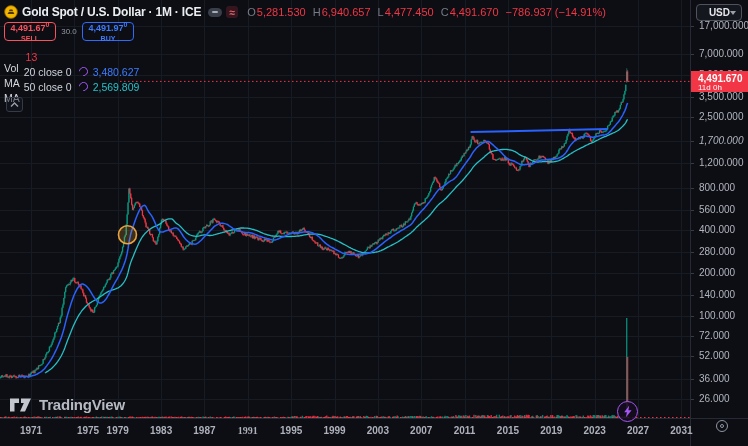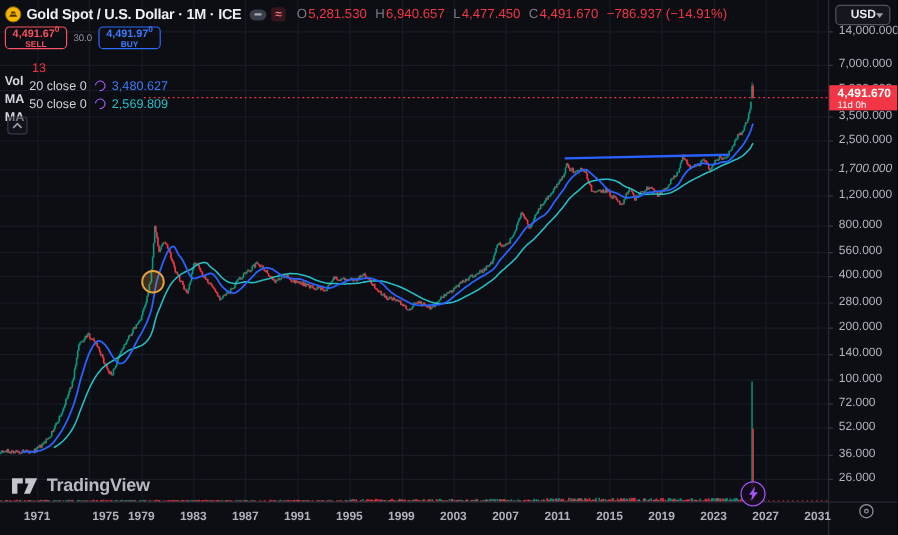--- a/index.html
+++ b/index.html
@@ -31,21 +31,21 @@
   .trade-btn .px { font-size:9px; font-weight:700; }
   .trade-btn .px sup { font-size:7px; }
   .trade-btn .side { font-size:7px; font-weight:700; margin-top:1.5px; }
   #sell-btn { border:1px solid #f7525f; color:#f7525f; }
   #buy-btn  { border:1px solid #2e6bfa; color:#3f7bff; }
   #spread { width:26px; text-align:center; font-size:8px; color:#9598a1; }
 
   
   #legend { position:absolute; left:4px; top:49px; z-index:30; }
   .leg-row { display:flex; align-items:center; height:15px; font-size:10.5px; color:#cfd2d9; white-space:nowrap; }
-  .leg-row .lead { font-weight:700; color:#d5d8de;margin-top:23px; }
+  .leg-row .lead { font-weight:400; color:#d5d8de;margin-top:23px; }
   .leg-row .params { margin-left:4px; color:#cfd2d9; }
   .vol-val { color:#f23645; margin-left:7px; }
   .spinner { width:9px; height:9px; border-radius:50%; border:1.8px solid #a357f7; border-left-color:transparent; margin:0 5px 0 7px; transform:rotate(-40deg); }
   .ma20-val { color:#3c7dff; }
   .ma50-val { color:#26c0c7; }
   #collapse-btn { position:absolute; left:6px; top:97px; width:17px; height:15px; border:1px solid #363a45; border-radius:3px;
                   background:rgba(19,23,34,0.5); display:flex; align-items:center; justify-content:center; z-index:30; cursor:pointer; }
 
   
   #price-axis { position:absolute; left:691px; top:0; width:57px; height:418px; z-index:20; cursor:ns-resize; }
@@ -91,21 +91,21 @@
       <path d="M0,417.5H690" stroke="#f23645" stroke-width="1" stroke-dasharray="1.5 2.5"></path>
       <path d="M690,26.5h4M690,54.5h4M690,75.5h4M690,97.5h4M690,117.5h4M690,141.5h4M690,163.5h4M690,188.5h4M690,210.5h4M690,230.5h4M690,252.5h4M690,273.5h4M690,295.5h4M690,316.5h4M690,336.5h4M690,356.5h4M690,379.5h4M690,399.5h4" stroke="#363a45" stroke-width="1" fill="none"></path>
       <path d="M690.5,0V446M0,418.5H748" stroke="#252a34" stroke-width="1" fill="none"></path>
     </svg>
 
   <div id="price-axis">
     <div id="price-badge">
       <div class="bp">4,491.670</div>
       <div class="bc">11d 0h</div>
     </div>
-  <div class="p-tick" style="top: 20.1306px;">14,000.000</div>
+  <div class="p-tick" style="top: 20.1306px;">17,000.000</div>
       <div class="p-tick" style="top: 48px;">7,000.000</div>
       <div class="p-tick" style="top: 68.7469px;">5,000.000</div>
       <div class="p-tick" style="top: 90.7395px;">3,500.000</div>
       <div class="p-tick" style="top: 111.486px;">2,500.000</div>
       <div class="p-tick" style="top: 135.266px; font-style: italic;">1,700.000</div>
       <div class="p-tick" style="top: 156.743px;">1,200.000</div>
       <div class="p-tick" style="top: 181.744px;">800.000</div>
       <div class="p-tick" style="top: 203.736px;">560.000</div>
       <div class="p-tick" style="top: 224.483px;">400.000</div>
       <div class="p-tick" style="top: 246.476px;">280.000</div>
@@ -117,21 +117,21 @@
       <div class="p-tick" style="top: 372.957px;">36.000</div>
       <div class="p-tick" style="top: 393.023px;">26.000</div>
     </div>
 
   <div id="time-axis">
       <div class="t-tick" style="left: 14px;">1971</div>
       <div class="t-tick" style="left: 71px;">1975</div>
       <div class="t-tick" style="left: 100.72px;">1979</div>
       <div class="t-tick" style="left: 144.08px;">1983</div>
       <div class="t-tick" style="left: 187.44px;">1987</div>
-      <div class="t-tick" style="left: 230.8px;">1991</div>
+      <div class="t-tick" style="left: 230.8px; font-family: Liberation Serif, serif;">1991</div>
       <div class="t-tick" style="left: 274.16px;">1995</div>
       <div class="t-tick" style="left: 317.52px;">1999</div>
       <div class="t-tick" style="left: 360.88px;">2003</div>
       <div class="t-tick" style="left: 404.24px;">2007</div>
       <div class="t-tick" style="left: 447.6px;">2011</div>
       <div class="t-tick" style="left: 490.96px;">2015</div>
       <div class="t-tick" style="left: 534.32px;">2019</div>
       <div class="t-tick" style="left: 577.68px;">2023</div>
       <div class="t-tick" style="left: 621.04px;">2027</div>
       <div class="t-tick" style="left: 664.4px;">2031</div>

